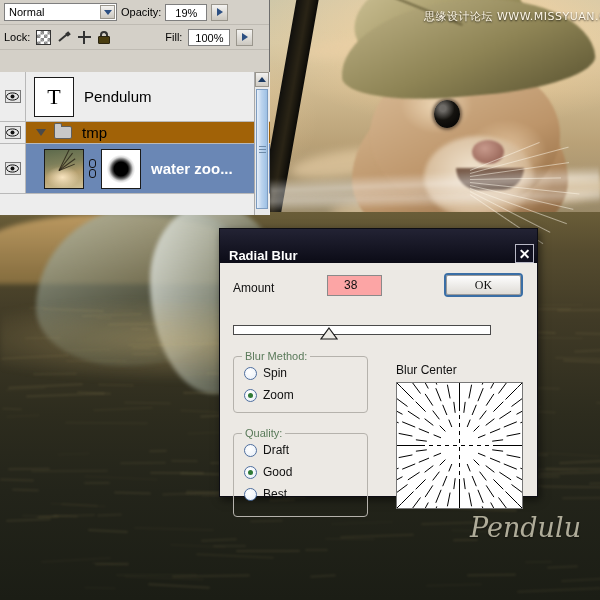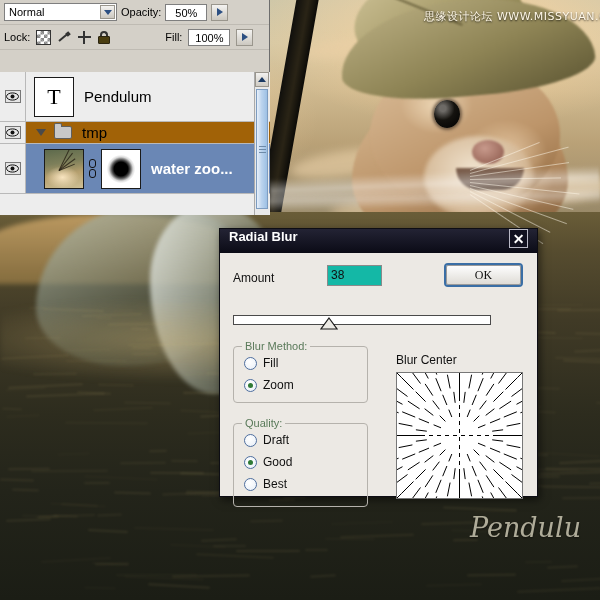--- a/index.html
+++ b/index.html
@@ -331,37 +331,37 @@
   .grip div{height:1px;background:#6d8aa8;margin:2px 0;}
 
   
   #radial-blur-dialog{
     position:absolute;left:219px;top:228px;width:319px;height:269px;
     background:#ece9e4;border:1px solid #0d0d14;box-sizing:border-box;
     box-shadow:2px 3px 8px rgba(0,0,0,.55);
     font-size:12px;color:#101010;
   }
   .dlg-title{
-    height:24px;background:linear-gradient(180deg,#232334,#0b0b16);
-    display:flex;align-items:flex-start;justify-content:space-between;
-    padding:0 9px 0 9px;box-sizing:border-box;
+    height:34px;background:linear-gradient(180deg,#232334,#0b0b16);
+    display:flex;align-items:flex-end;justify-content:space-between;
+    padding:0 3px 0 9px;box-sizing:border-box;
   }
   .dlg-title span.t{color:#fff;font-size:13px;font-weight:bold;}
   .dlg-close{
     width:19px;height:19px;border:1px solid #b9b9c6;box-sizing:border-box;
     display:flex;align-items:center;justify-content:center;color:#fff;
     background:#111120;font-size:14px;font-weight:bold;line-height:1;
   }
   .dlg-body{position:relative;height:244px;}
 
   .amount-label{position:absolute;left:13px;top:18px;font-size:12px;}
   .amount-input{
     position:absolute;left:107px;top:12px;width:55px;height:21px;
-    background:#14b8a6;border:1px solid #8a8a8a;box-sizing:border-box;
-    font-size:12px;line-height:19px;padding-left:3px;
+    background:#fca5a5;border:1px solid #8a8a8a;box-sizing:border-box;
+    font-size:12px;line-height:19px;padding-left:16px;
   }
   .amount-slider{
     position:absolute;left:13px;top:62px;width:258px;height:10px;
     background:#fff;border:1px solid #4a4a4a;box-sizing:border-box;
   }
   .slider-thumb-outline{
     position:absolute;left:54px;top:64px;width:18px;height:13px;
   }
 
   .btn{
@@ -628,21 +628,21 @@
 
 
   <div class="blend-row">
     <div class="blend-select">
       <span>Normal</span>
       <span class="sel-arrow">
           <i></i>
         </span>
     </div>
     <span class="lbl">Opacity:</span>
-    <div class="numfield">50%</div>
+    <div class="numfield">19%</div>
     <div class="spinbtn">
         <i></i>
       </div>
   </div>
 
   <div class="lock-row">
     <span class="lbl">Lock:</span>
     <div class="lockicons">
       <div class="ic ic-transparent"></div>
       <div class="ic ic-brush"></div>
@@ -738,21 +738,21 @@
       <polygon points="9,1 17,12 1,12" fill="#eceae5" stroke="#1b1b1b" stroke-width="1.2"></polygon>
     </svg>
 
     <div class="btn default" id="ok-button">OK</div>
 
     <div class="group-box" id="blur-method-group">
       <div class="group-legend">Blur Method:</div>
       <div style="padding-top:5px;">
         <div class="radio-row">
           <span class="radio"></span>
-          <span class="radio-label">Fill</span>
+          <span class="radio-label">Spin</span>
         </div>
         <div class="radio-row">
           <span class="radio checked"></span>
           <span class="radio-label">Zoom</span>
         </div>
       </div>
     </div>
 
     <div class="group-box" id="quality-group">
       <div class="group-legend">Quality:</div>

